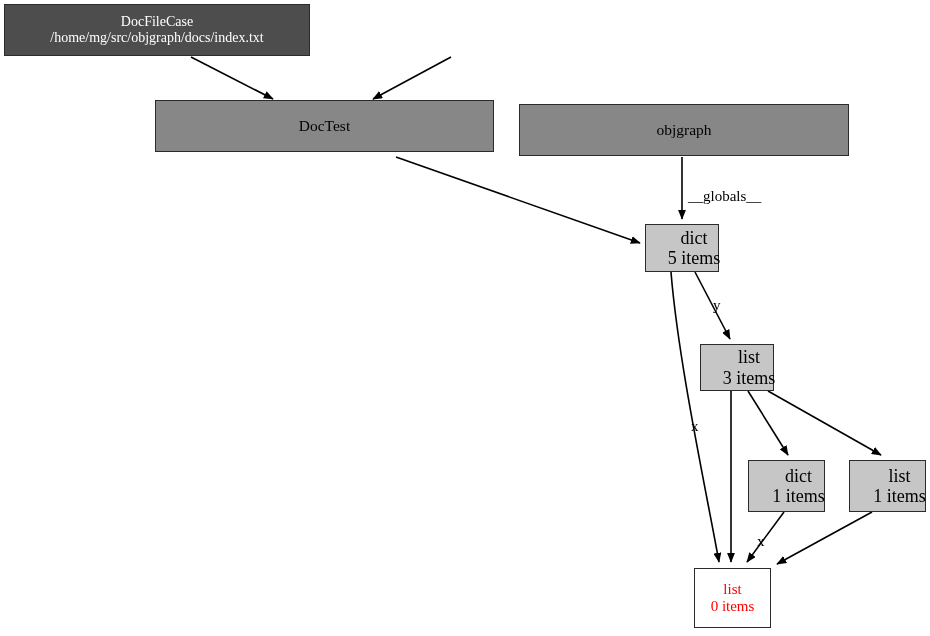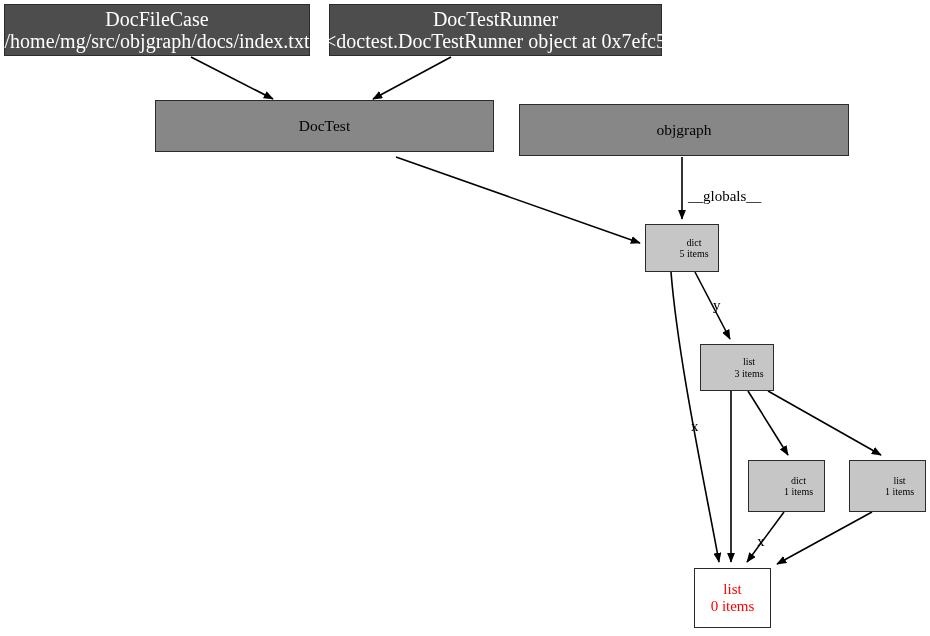--- a/index.html
+++ b/index.html
@@ -36,31 +36,31 @@
     line-height: 1.12;
     white-space: nowrap;
     z-index: 2;
   }
   .node .line1, .node .line2 {
     display: block;
   }
   .node-dark {
     background: #4d4d4d;
     color: #ffffff;
-    font-size: 20px;
+    font-size: 14px;
   }
   .node-mid {
     background: #878787;
     color: #000000;
     font-size: 15.5px;
   }
   .node-light {
     background: #c6c6c6;
     color: #000000;
-    font-size: 10px;
+    font-size: 18px;
     padding-left: 24px;
   }
   .node-empty {
     background: #ffffff;
     color: #ff0000;
     font-size: 15px;
   }
   .edge-label {
     position: absolute;
     font-family: "Liberation Serif", "DejaVu Serif", serif;
@@ -125,24 +125,20 @@
     <g>
       <path d="M872,512 L777,564" stroke="#000000" stroke-width="1.6" fill="none" marker-end="url(#arrowhead)"></path>
     </g>
   </svg>
 
   <div class="node node-dark" style="left:4px; top:4px; width:306px; height:52px;">
     <span class="line1">DocFileCase</span>
     <span class="line2">/home/mg/src/objgraph/docs/index.txt</span>
   </div>
 
-  <div class="node node-dark" style="left:329px; top:4px; width:333px; height:52px;">
-    <span class="line1">DocTestRunner</span>
-    <span class="line2">&lt;doctest.DocTestRunner object at 0x7efc5</span>
-  </div>
 
   <div class="node node-mid" style="left:155px; top:100px; width:339px; height:52px;">
     <span class="line1">DocTest</span>
   </div>
 
   <div class="node node-mid" style="left:519px; top:104px; width:330px; height:52px;">
     <span class="line1">objgraph</span>
   </div>
 
   <div class="node node-light" style="left:645px; top:224px; width:74px; height:48px;">

